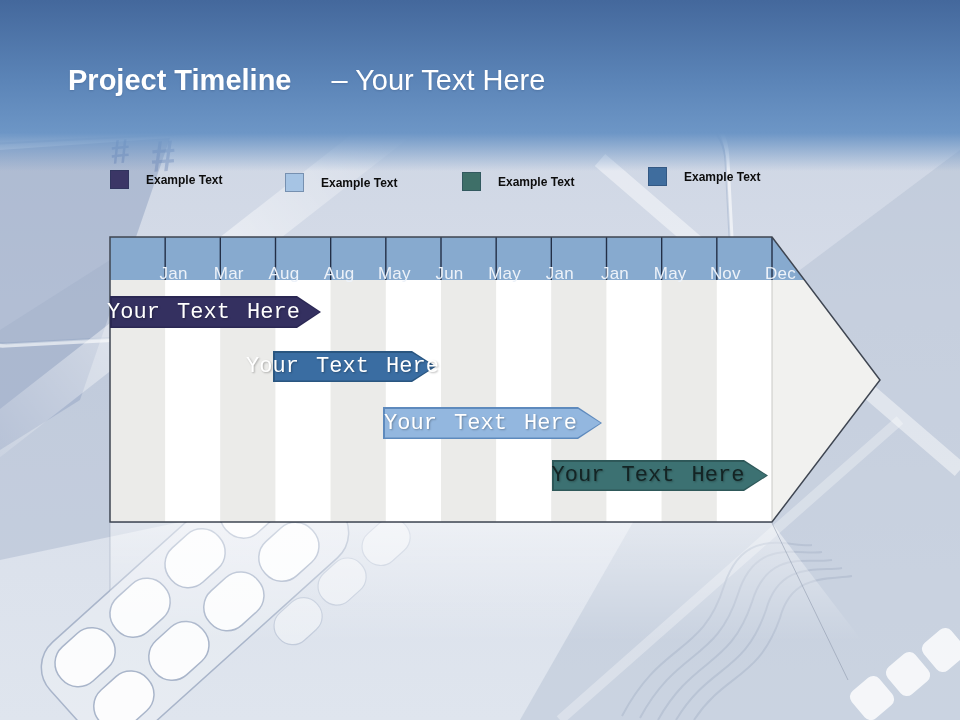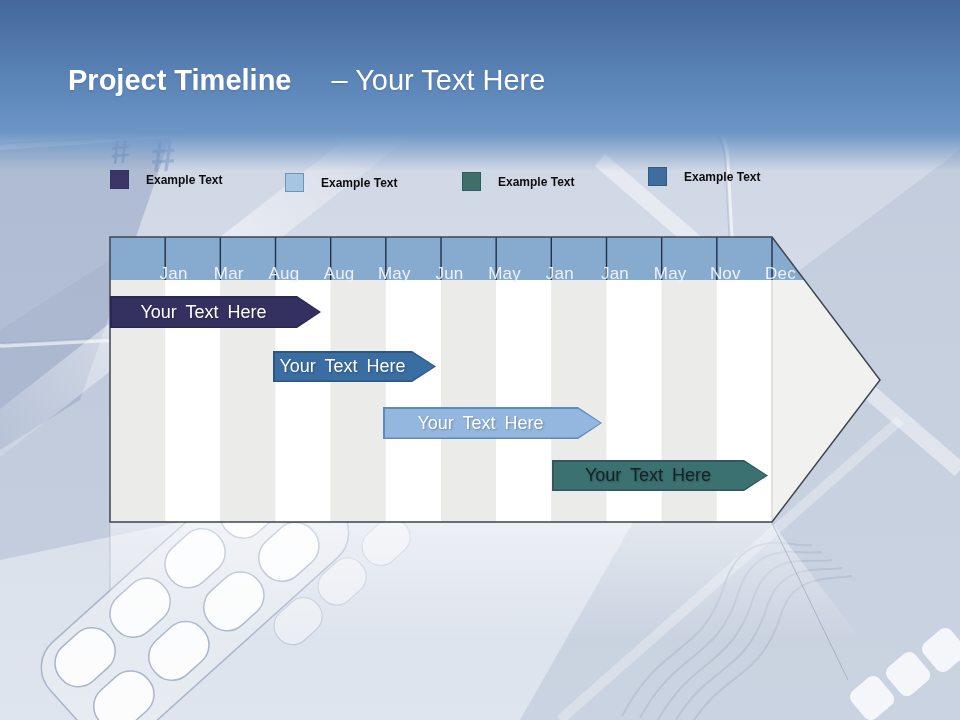--- a/index.html
+++ b/index.html
@@ -39,22 +39,23 @@
     inset:0;
     clip-path:polygon(0 0, calc(100% - 24px) 0, 100% 50%, calc(100% - 24px) 100%, 0 100%);
   }
   .bar-fill{
     inset:1.5px;
     clip-path:polygon(0 0, calc(100% - 23px) 0, 100% 50%, calc(100% - 23px) 100%, 0 100%);
   }
   .bar-label{
     position:absolute; top:0; bottom:0; left:0; right:24px;
     display:flex; align-items:center; justify-content:center;
-    font-size:18px; word-spacing:4px; white-space:nowrap;
+    font-size:22px; word-spacing:4px; white-space:nowrap;
     text-shadow:1px 1px 2px rgba(0,0,0,.28);
+    font-family:Liberation Mono, monospace;
   }
 </style>
 </head>
 <body>
 
 <div class="slide">
 
   <svg class="bg-svg" width="960" height="720" viewBox="0 0 960 720">
     <defs>
       <linearGradient id="gTop" x1="0" y1="0" x2="0" y2="1">

